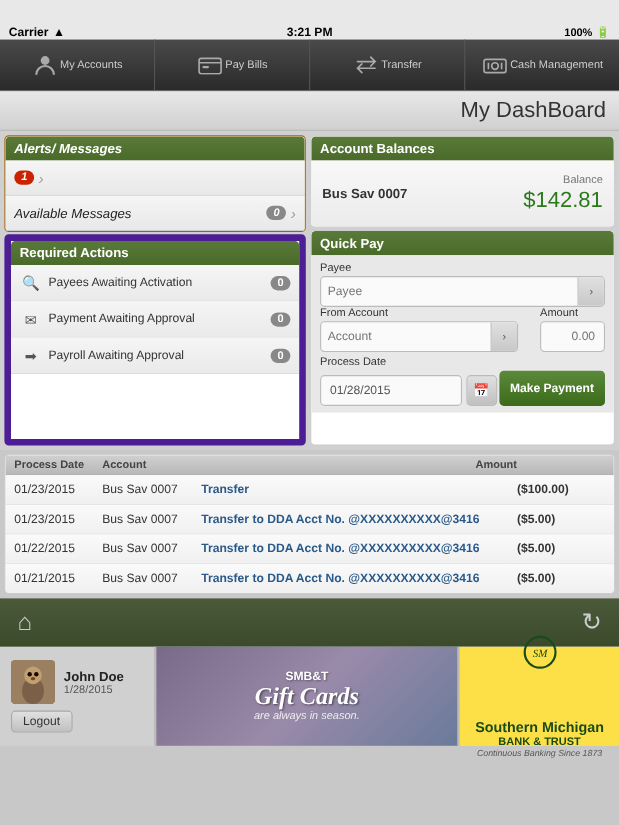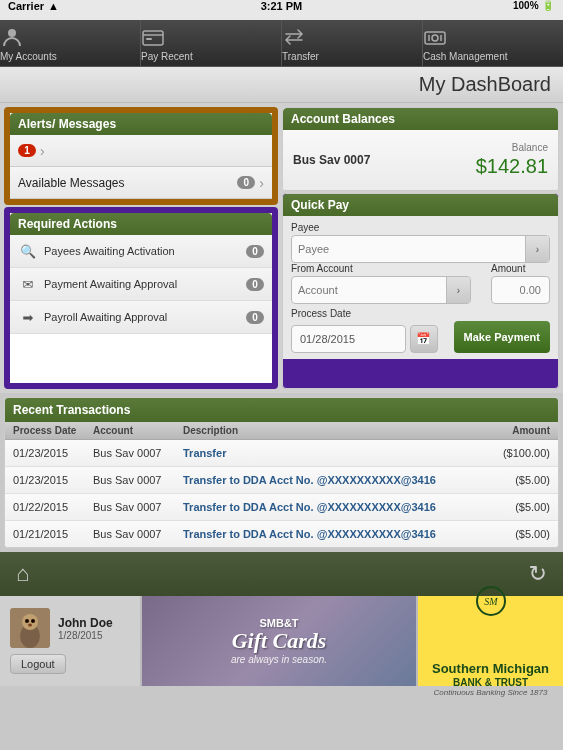--- a/index.html
+++ b/index.html
@@ -8,24 +8,24 @@
       height: 750px;
       font-family: -apple-system, 'Helvetica Neue', Arial, sans-serif;
       font-size: 12px;
       background: #c8c8c8;
       overflow: hidden;
       position: relative;
     }
 
     
     #status-bar {
-      height: 20px;
+      height: 36px;
       background: #e8e8e8;
       display: flex;
-      align-items: flex-start;
+      align-items: flex-end;
       justify-content: space-between;
       padding: 0 8px;
       font-size: 11px;
       font-weight: 600;
       color: #000;
     }
     .status-left { display: flex; align-items: center; gap: 4px; }
     .status-center { position: absolute; left: 50%; transform: translateX(-50%); font-size: 11px; font-weight: 600; }
     .status-right { display: flex; align-items: center; gap: 4px; font-size: 10px; }
 
@@ -33,22 +33,22 @@
     #tab-bar {
       height: 47px;
       background: linear-gradient(to bottom, #4a4a4a, #2a2a2a);
       display: flex;
       align-items: center;
       border-bottom: 1px solid #555;
     }
     .tab-item {
       flex: 1;
       display: flex;
-      flex-direction: column;
-      align-items: flex-start;
+      flex-direction: row;
+      align-items: center;
       justify-content: center;
       height: 100%;
       cursor: pointer;
       border-right: 1px solid #555;
       gap: 2px;
     }
     .tab-item:last-child { border-right: none; }
     .tab-icon {
       width: 24px;
       height: 24px;
@@ -143,23 +143,24 @@
       min-width: 18px;
       text-align: center;
     }
     .chevron {
       color: #999;
       font-size: 14px;
     }
 
     #alerts-section {
       background: #fff;
-      border: 6px solid #a16207;
+      border: 1px solid #a16207;
       border-radius: 4px;
       overflow: hidden;
+      font-style: italic;
     }
 
     #required-actions-section {
       background: #fff;
       border: 6px solid #4c1d95;
       border-radius: 4px;
       overflow: hidden;
       flex: 1;
     }
 
@@ -233,21 +234,21 @@
       margin-bottom: 2px;
     }
     .account-balance-amount {
       font-size: 20px;
       font-weight: 400;
       color: #2a7a1a;
     }
     .account-balance-right { text-align: right; }
 
     #quick-pay-section {
-      background: #4c1d95;
+      background: #ffffff;
       border: 1px solid #ccc;
       border-radius: 4px;
       overflow: hidden;
       flex: 1;
     }
 
     .quick-pay-form {
       padding: 6px 8px;
       background: #e8e8e8;
     }
@@ -307,21 +308,21 @@
       border: 1px solid #bbb;
       border-radius: 4px;
       padding: 0 8px;
       font-size: 11px;
       background: #fafafa;
       text-align: right;
       color: #aaa;
     }
     .process-date-row {
       display: flex;
-      gap: 16px;
+      gap: 2px;
       align-items: flex-end;
     }
     .make-payment-btn {
       height: 32px;
       background: linear-gradient(to bottom, #5a8a3a, #3a6a1a);
       color: #fff;
       border: none;
       border-radius: 4px;
       font-size: 11px;
       font-weight: 600;
@@ -372,22 +373,23 @@
     .tx-row:last-child { border-bottom: none; }
     .tx-cell {
       font-size: 11px;
       color: #333;
     }
     .tx-cell.description {
       color: #2a5a8a;
       font-weight: 600;
     }
     .tx-cell.amount {
-      text-align: right;
+      text-align: left;
       color: #333;
+      font-weight: bold;
     }
 
     
     #bottom-bar {
       height: 44px;
       background: linear-gradient(to bottom, #4a5a3a, #3a4a2a);
       display: flex;
       align-items: center;
       justify-content: space-between;
       padding: 0 16px;
@@ -542,21 +544,21 @@
     <span class="tab-label">My Accounts</span>
   </div>
   <div class="tab-item">
     <div class="tab-icon">
       <svg width="22" height="18" viewBox="0 0 22 18" fill="none">
         <rect x="1" y="3" width="20" height="14" rx="2" stroke="#aaa" stroke-width="1.5"></rect>
         <path d="M1 7h20" stroke="#aaa" stroke-width="1.5"></path>
         <rect x="4" y="10" width="6" height="2" rx="1" fill="#aaa"></rect>
       </svg>
     </div>
-    <span class="tab-label">Pay Recent</span>
+    <span class="tab-label">Pay Bills</span>
   </div>
   <div class="tab-item">
     <div class="tab-icon">
       <svg width="22" height="18" viewBox="0 0 22 18" fill="none">
         <path d="M3 6h16M15 2l4 4-4 4" stroke="#aaa" stroke-width="1.5" stroke-linecap="round"></path>
         <path d="M19 12H3M7 8l-4 4 4 4" stroke="#aaa" stroke-width="1.5" stroke-linecap="round"></path>
       </svg>
     </div>
     <span class="tab-label">Transfer</span>
   </div>
@@ -656,25 +658,23 @@
           </div>
           <button class="make-payment-btn">Make Payment</button>
         </div>
       </div>
     </div>
 
   </div>
 </div>
 
 <div id="recent-transactions">
-  <div class="transactions-header">Recent Transactions</div>
   <div class="tx-col-headers">
     <span class="tx-col-header">Process Date</span>
     <span class="tx-col-header">Account</span>
-    <span class="tx-col-header">Description</span>
     <span class="tx-col-header right">Amount</span>
   </div>
   <div id="tx-rows">
       <div class="tx-row">
       <span class="tx-cell">01/23/2015</span>
       <span class="tx-cell">Bus Sav 0007</span>
       <span class="tx-cell description">Transfer</span>
       <span class="tx-cell amount">($100.00)</span>
     </div>
       <div class="tx-row">

